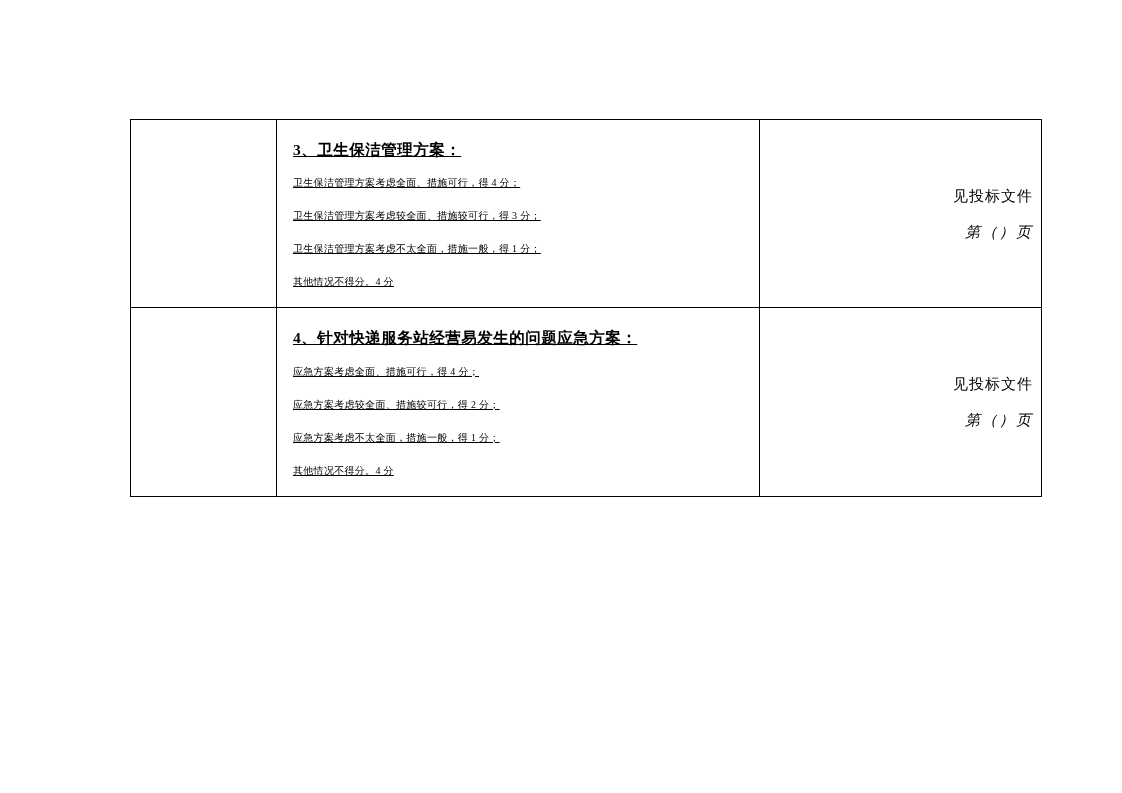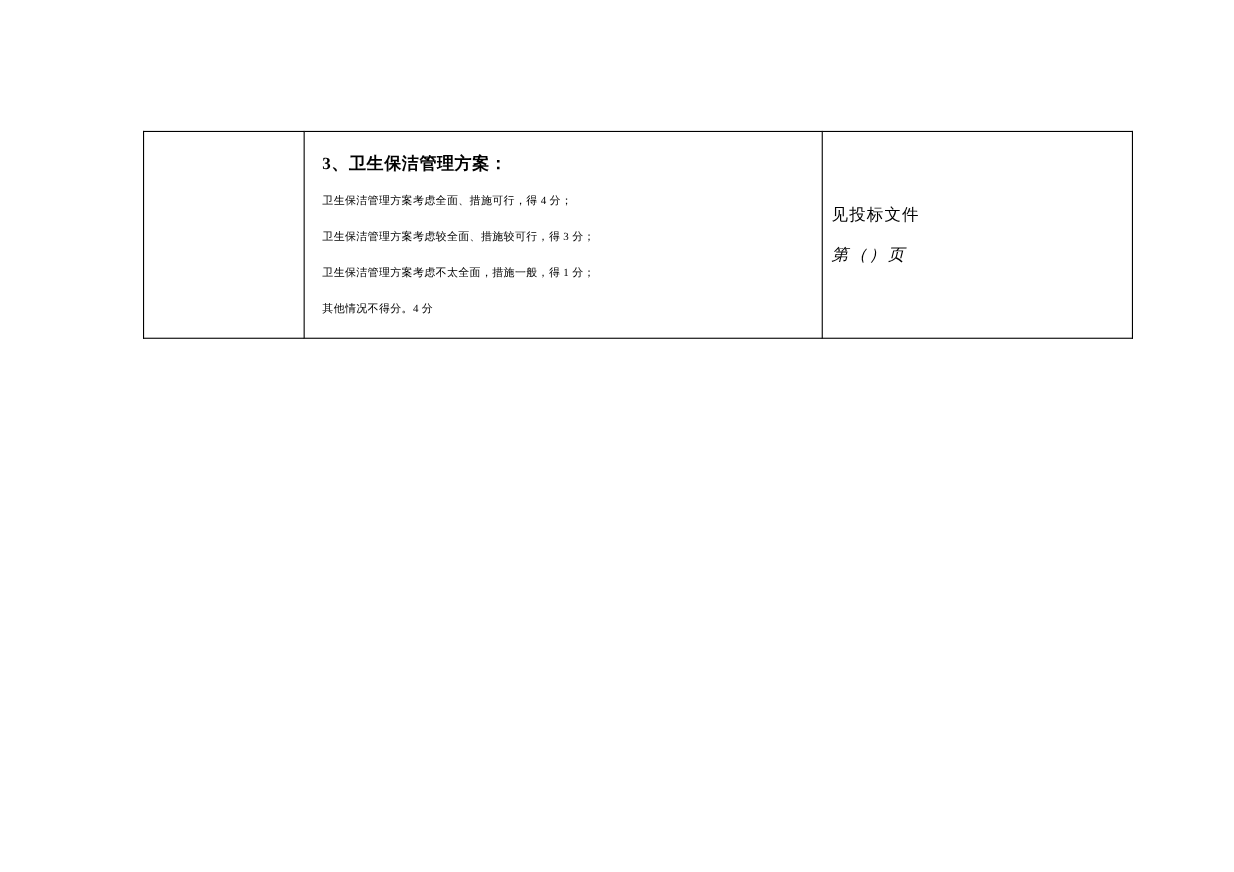--- a/index.html
+++ b/index.html
@@ -30,26 +30,27 @@
   .doc-table td {
     border: 1px solid #000000;
     vertical-align: top;
     padding: 0;
   }
   td.col-label {
     width: 145px;
   }
   td.col-body {
     width: 452px;
-    padding: 14px 2px 14px 16px;
+    padding: 14px 14px 14px 16px;
+    text-decoration: underline;
   }
   td.col-ref {
     width: 265px;
     vertical-align: middle;
-    text-align: left;
+    text-align: right;
     padding: 10px 8px;
   }
   .criterion-title {
     font-weight: bold;
     font-size: 15.5px;
     line-height: 1.5;
     margin: 4px 0 14px 0;
     letter-spacing: 0.5px;
   }
   .criterion-line {
@@ -86,15 +87,29 @@
           <div class="criterion-line">卫生保洁管理方案考虑全面、措施可行，得 4 分；</div>
           <div class="criterion-line">卫生保洁管理方案考虑较全面、措施较可行，得 3 分；</div>
           <div class="criterion-line">卫生保洁管理方案考虑不太全面，措施一般，得 1 分；</div>
           <div class="criterion-line">其他情况不得分。4 分</div>
         </td>
         <td class="col-ref">
           <div class="ref-line">见投标文件</div>
           <div class="ref-line">第（）页</div>
         </td>
       </tr>
+      <tr>
+        <td class="col-label"></td>
+        <td class="col-body">
+          <div class="criterion-title">4、针对快递服务站经营易发生的问题应急方案：</div>
+          <div class="criterion-line">应急方案考虑全面、措施可行，得 4 分；</div>
+          <div class="criterion-line">应急方案考虑较全面、措施较可行，得 2 分；</div>
+          <div class="criterion-line">应急方案考虑不太全面，措施一般，得 1 分；</div>
+          <div class="criterion-line">其他情况不得分。4 分</div>
+        </td>
+        <td class="col-ref">
+          <div class="ref-line">见投标文件</div>
+          <div class="ref-line">第（）页</div>
+        </td>
+      </tr>
     </tbody>
   </table>
 </div>
 
 </body></html>

